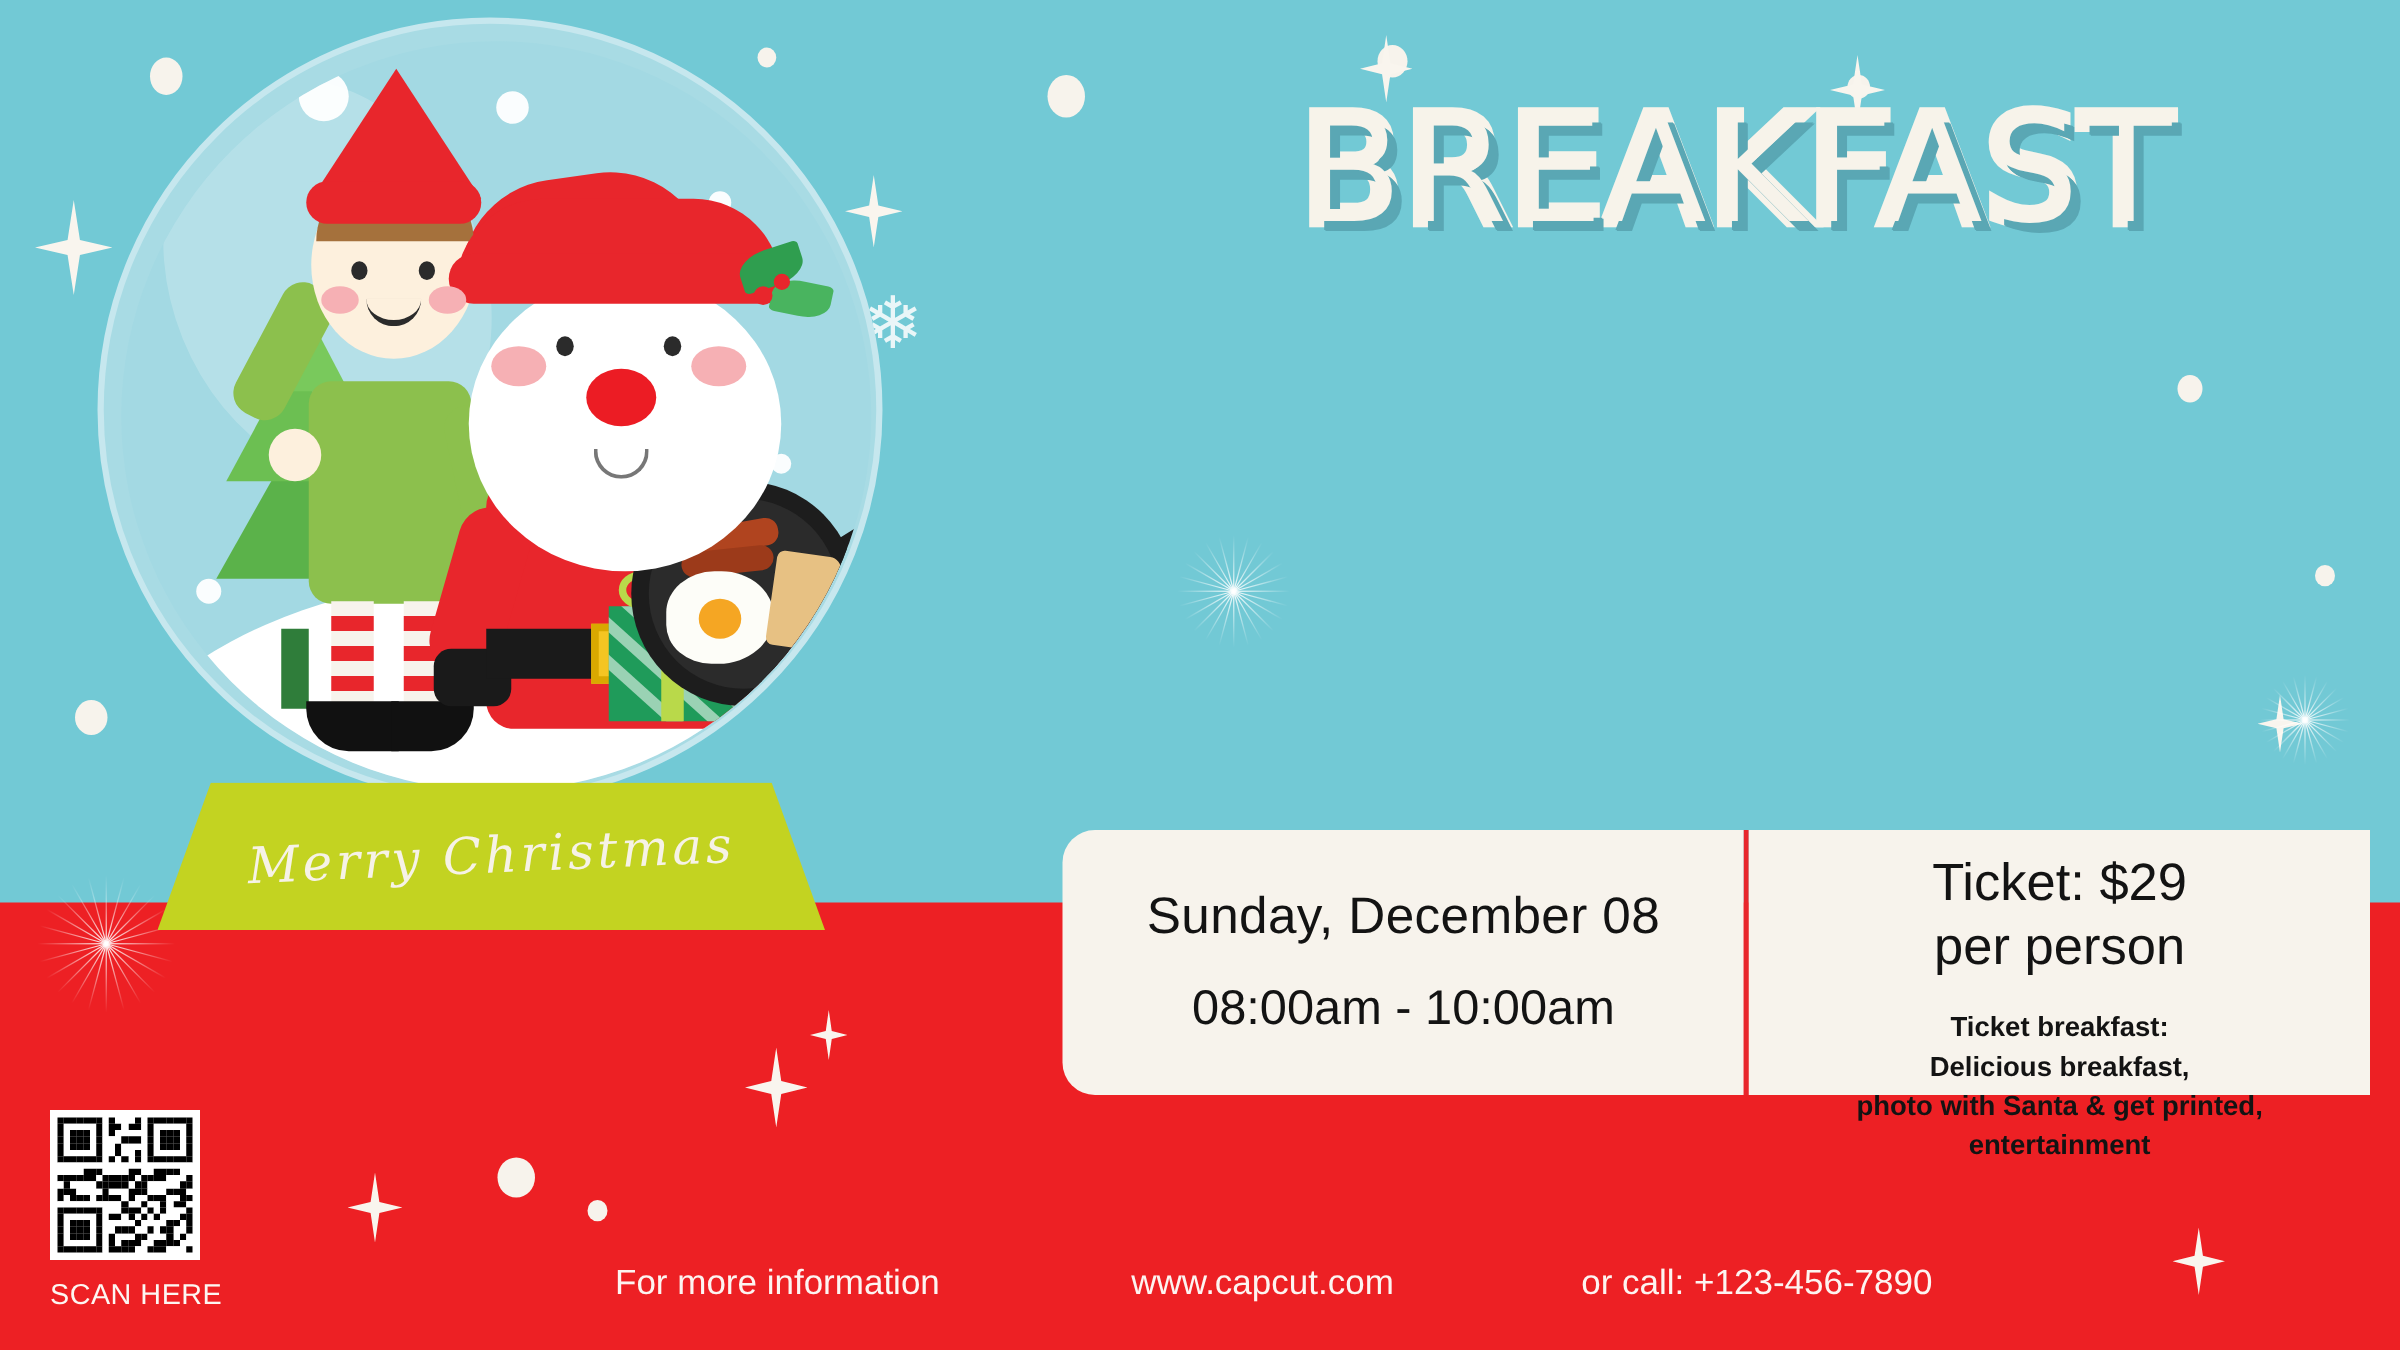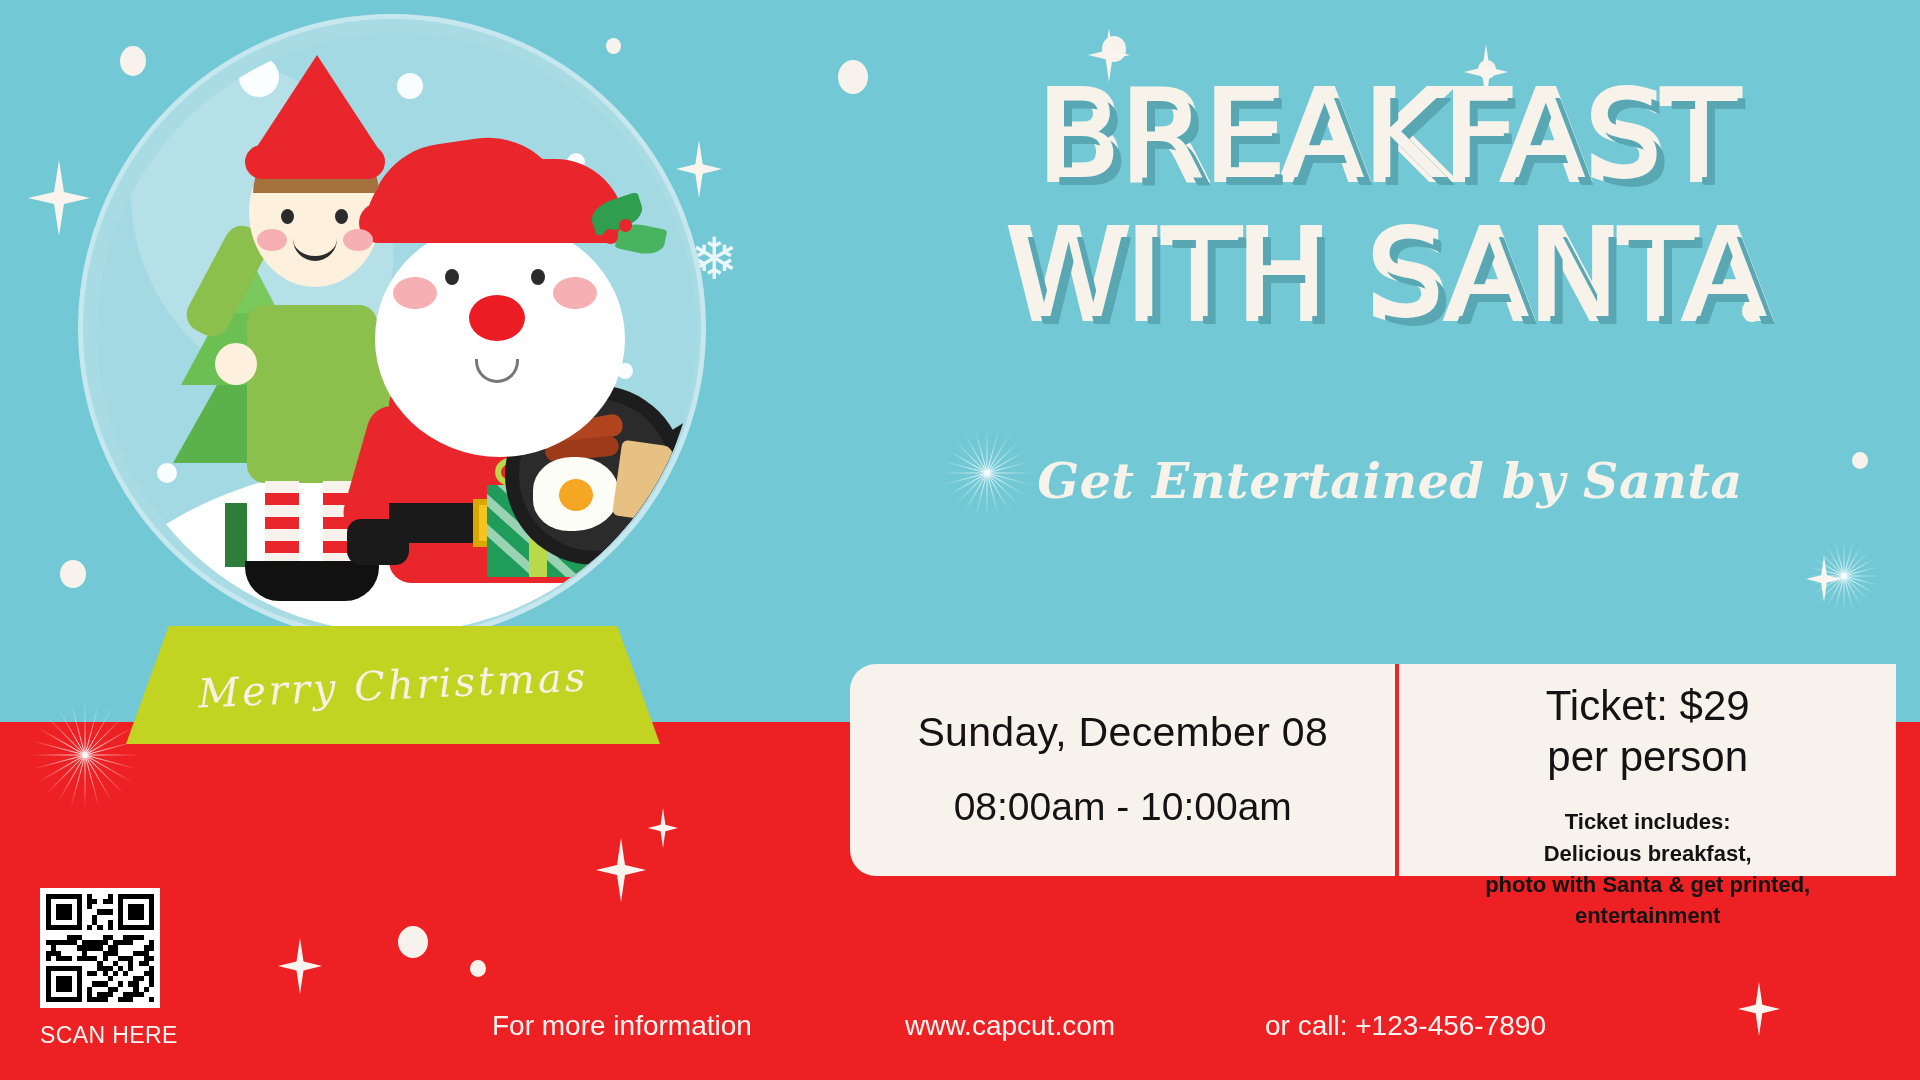--- a/index.html
+++ b/index.html
@@ -395,36 +395,34 @@
     </div>
 
     <div class="globe-base">
       <span class="globe-base-text">Merry  Christmas</span>
     </div>
   </div>
 
   <div id="right">
     <div class="title-block">
       <div class="title-line" id="title-1">BREAKFAST</div>
-      <div class="title-line" id="title-2">WITH SANTA</div>
     </div>
 
-    <div class="subtitle" id="sub-2">Get Entertained by Santa</div>
 
     <div class="panels">
       <div class="panel-left">
         <div class="date-line">Sunday, December 08</div>
         <div class="venue-line">08:00am - 10:00am</div>
       </div>
       <div class="v-divider"></div>
       <div class="panel-right">
         <div class="price-line">Ticket: $29</div>
         <div class="price-line">per person</div>
         <div class="price-rule"></div>
-        <div class="includes">Ticket includes:</div>
+        <div class="includes">Ticket breakfast:</div>
         <div class="includes">Delicious breakfast,</div>
         <div class="includes">photo with Santa &amp; get printed,</div>
         <div class="includes">entertainment</div>
       </div>
     </div>
   </div>
 
   <div id="qr-wrap">
     <div id="qr">
       <div class="qr-grid" id="qr-grid">

